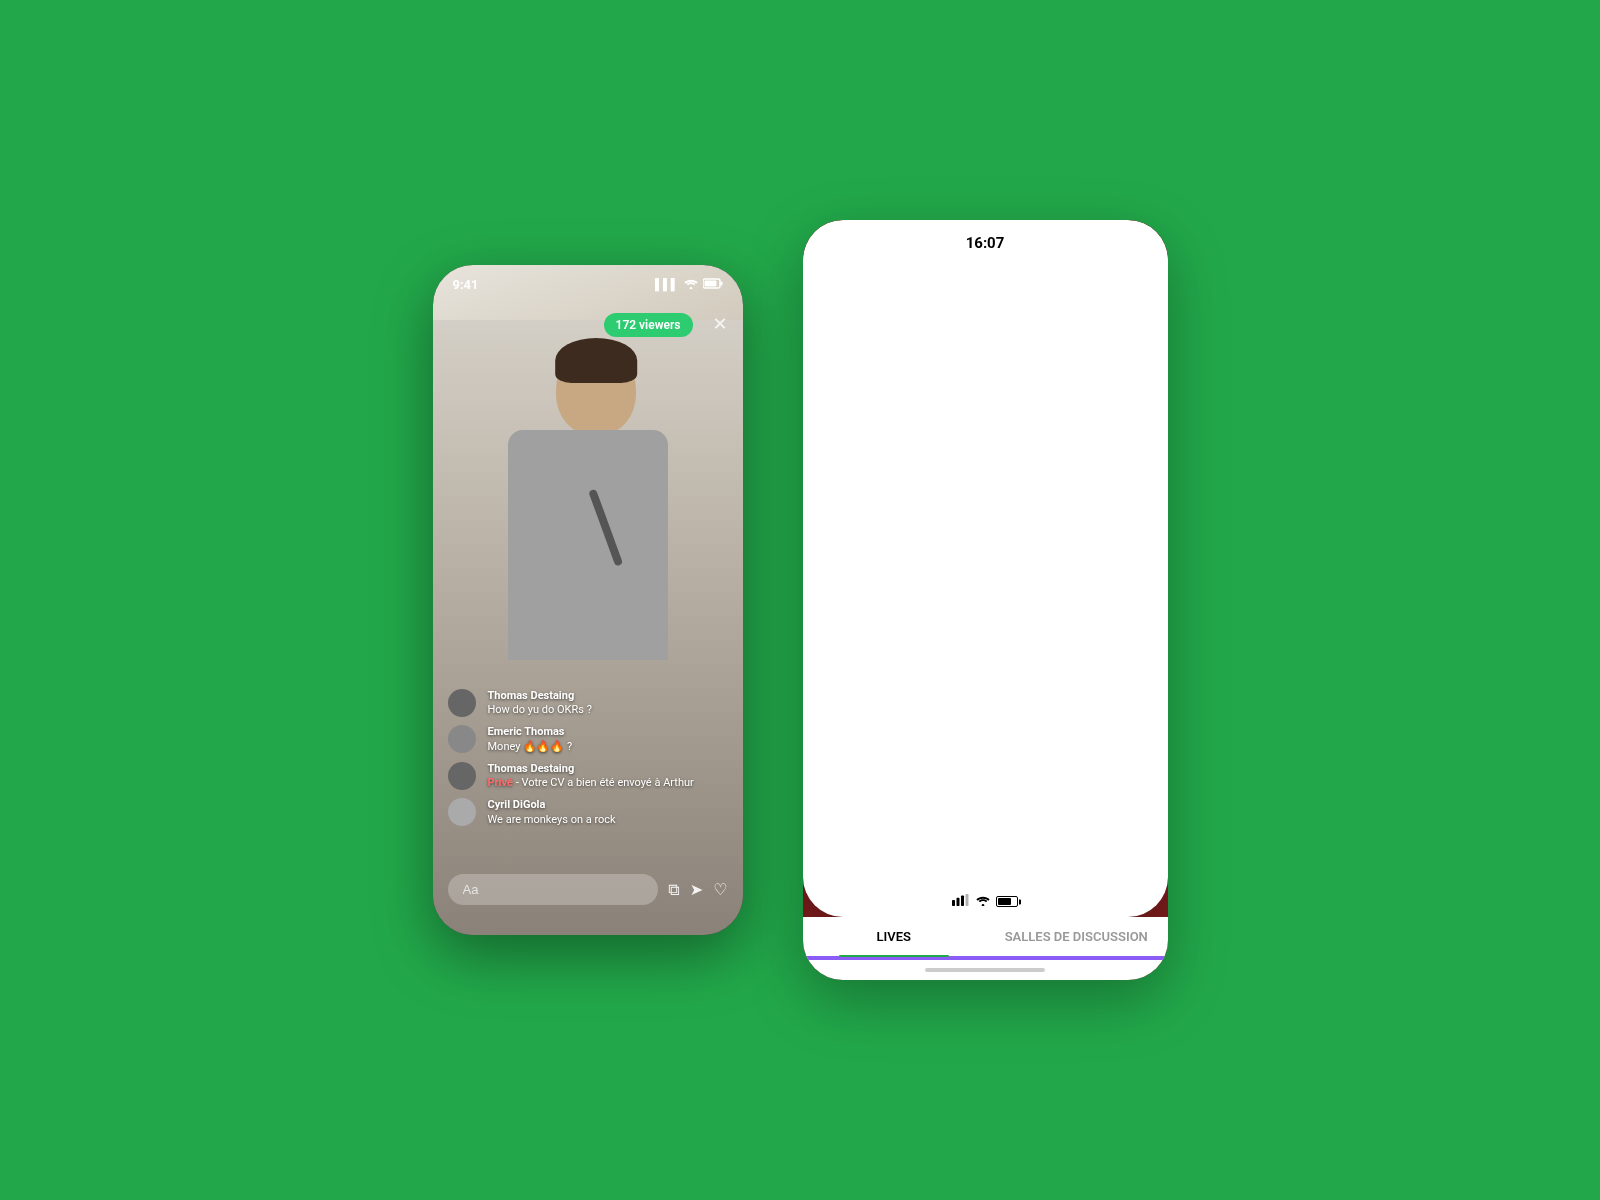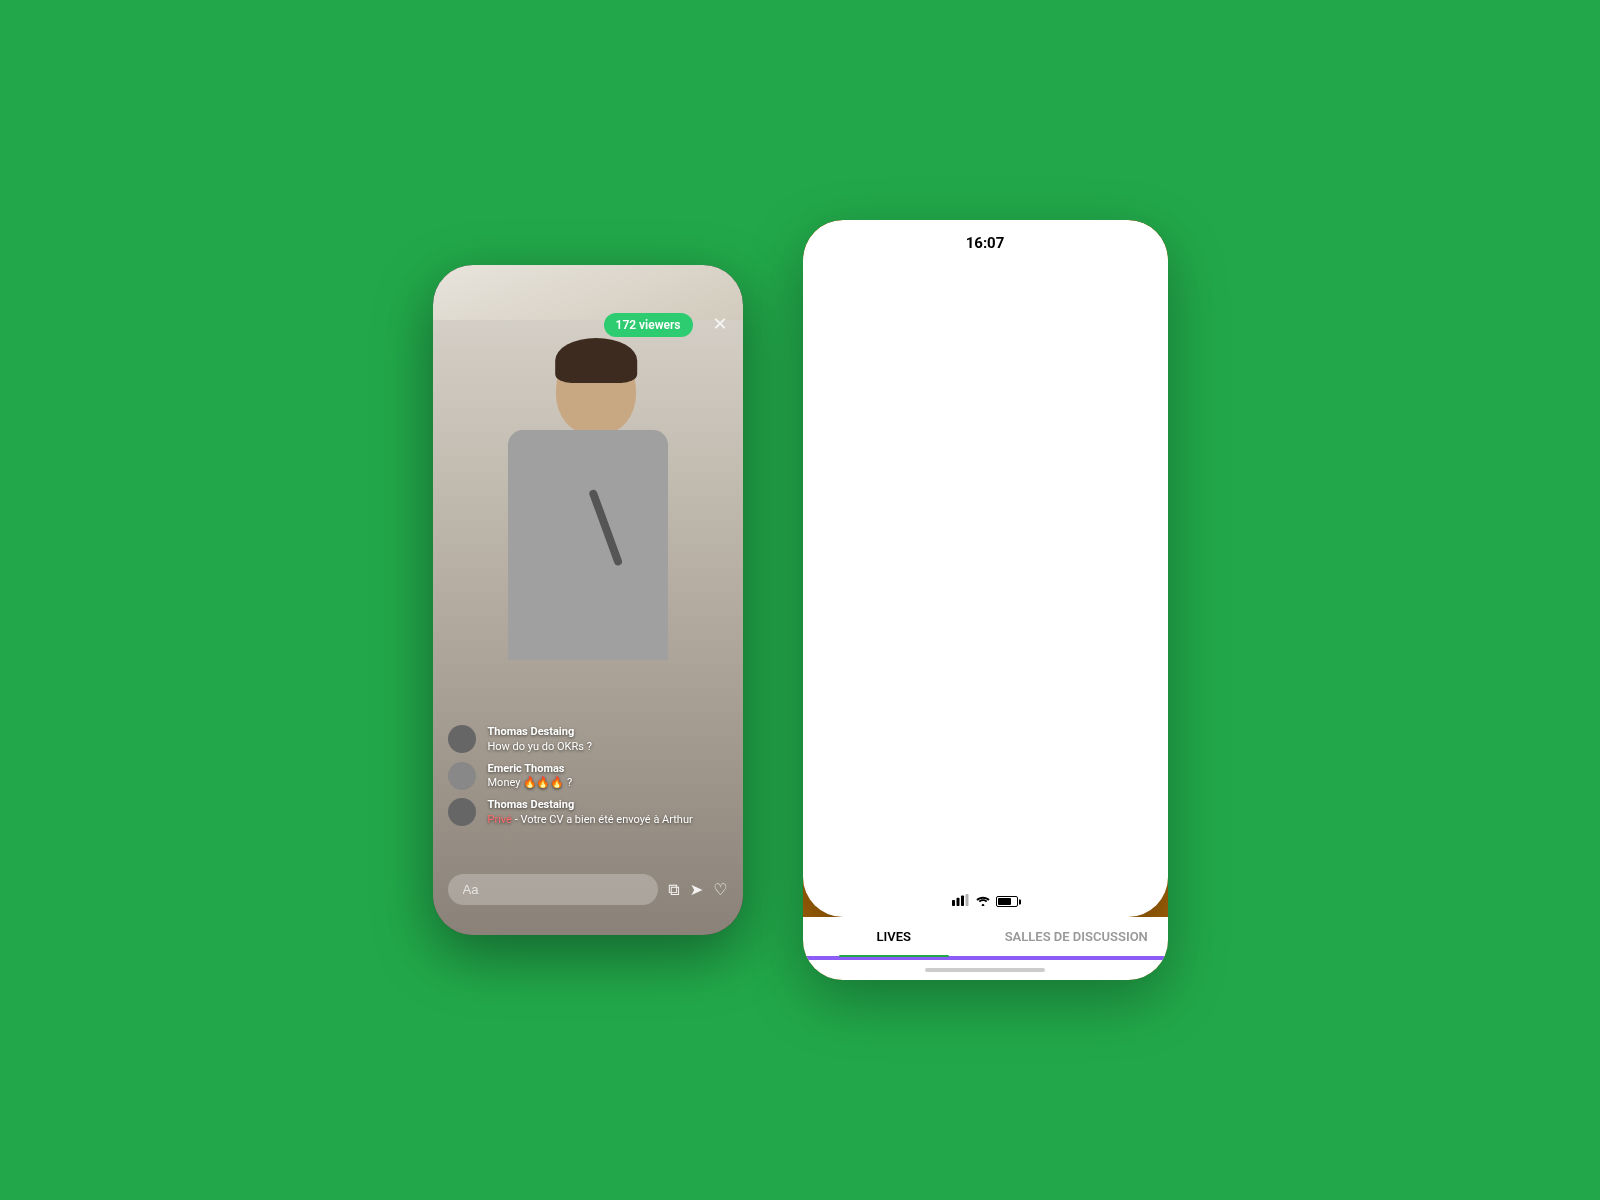--- a/index.html
+++ b/index.html
@@ -116,21 +116,21 @@
       text-shadow: 0 1px 3px rgba(0,0,0,0.6);
     }
 
     .chat-name {
       font-weight: 700;
       display: block;
     }
 
     .chat-private {
       color: #ff6b6b;
-      font-weight: 400;
+      font-weight: 700;
     }
 
     .chat-input-bar {
       position: absolute;
       bottom: 30px;
       left: 15px;
       right: 15px;
       display: flex;
       align-items: center;
       gap: 10px;
@@ -156,21 +156,21 @@
       gap: 10px;
       color: white;
       font-size: 16px;
       opacity: 0.9;
     }
 
     
     .phone-right {
       width: 365px;
       height: 760px;
-      background: #a16207;
+      background: #7f1d1d;
       border-radius: 40px;
       overflow: hidden;
       box-shadow: 0 20px 60px rgba(0,0,0,0.3);
       display: flex;
       flex-direction: column;
     }
 
     .phone-right .status-bar-right {
       display: flex;
       justify-content: space-between;
@@ -283,20 +283,40 @@
       background: #000;
       border-radius: 3px;
       opacity: 0.2;
     }
   </style>
 </head>
 <body>
 
 <div class="phone-left">
 
+  <div class="status-bar">
+    <span class="time">9:41</span>
+    <div class="status-icons">
+      <span>▌▌▌</span>
+      <span>
+        <svg width="16" height="12" viewBox="0 0 24 18" fill="white">
+          <path d="M12 4C8 4 4.5 5.5 2 8l2 2c2-2 4.8-3 8-3s6 1 8 3l2-2C19.5 5.5 16 4 12 4z"></path>
+          <path d="M12 8c-2.5 0-4.8 1-6.5 2.5l2 2C8.7 11.2 10.2 10.5 12 10.5s3.3.7 4.5 2l2-2C16.8 9 14.5 8 12 8z"></path>
+          <circle cx="12" cy="17" r="2"></circle>
+        </svg>
+      </span>
+      <span>
+        <svg width="20" height="11" viewBox="0 0 20 11" fill="white">
+          <rect x="0" y="1" width="17" height="9" rx="2" ry="2" stroke="white" stroke-width="1.5" fill="none"></rect>
+          <rect x="17.5" y="3.5" width="2" height="4" rx="1" fill="white"></rect>
+          <rect x="1.5" y="2.5" width="12" height="6" rx="1" fill="white"></rect>
+        </svg>
+      </span>
+    </div>
+  </div>
 
   <div class="video-bg">
 
     <div style="position:absolute;top:55px;left:0;right:0;bottom:0;">
 
       <div style="position:absolute;top:0;left:0;right:0;bottom:0;background:linear-gradient(180deg,#d4cfc6 0%,#b8b0a4 40%,#8a8278 100%);"></div>
 
       <div style="position:absolute;top:25px;left:50%;transform:translateX(-40%);width:80px;height:90px;background:#c8a882;border-radius:50% 50% 45% 45%;"></div>
 
       <div style="position:absolute;top:18px;left:50%;transform:translateX(-40%);width:82px;height:45px;background:#3d2b1f;border-radius:50% 50% 20% 20%;"></div>
@@ -324,20 +344,27 @@
       <div class="chat-text">
         <span class="chat-name">Emeric Thomas</span>
         Money 🔥🔥🔥 ?
       </div>
     </div>
     <div class="chat-message">
       <div class="chat-avatar" style="background:#666;"></div>
       <div class="chat-text">
         <span class="chat-name">Thomas Destaing</span>
         <span class="chat-private">Privé</span> - Votre CV a bien été envoyé à Arthur
+      </div>
+    </div>
+    <div class="chat-message">
+      <div class="chat-avatar" style="background:#aaa;"></div>
+      <div class="chat-text">
+        <span class="chat-name">Cyril DiGola</span>
+        We are monkeys on a rock
       </div>
     </div>
   </div>
 
   <div class="chat-input-bar">
     <input class="chat-input" placeholder="Aa" style="">
     <div class="chat-action-icons">
       <span>⧉</span>
       <span>➤</span>
       <span>♡</span>

